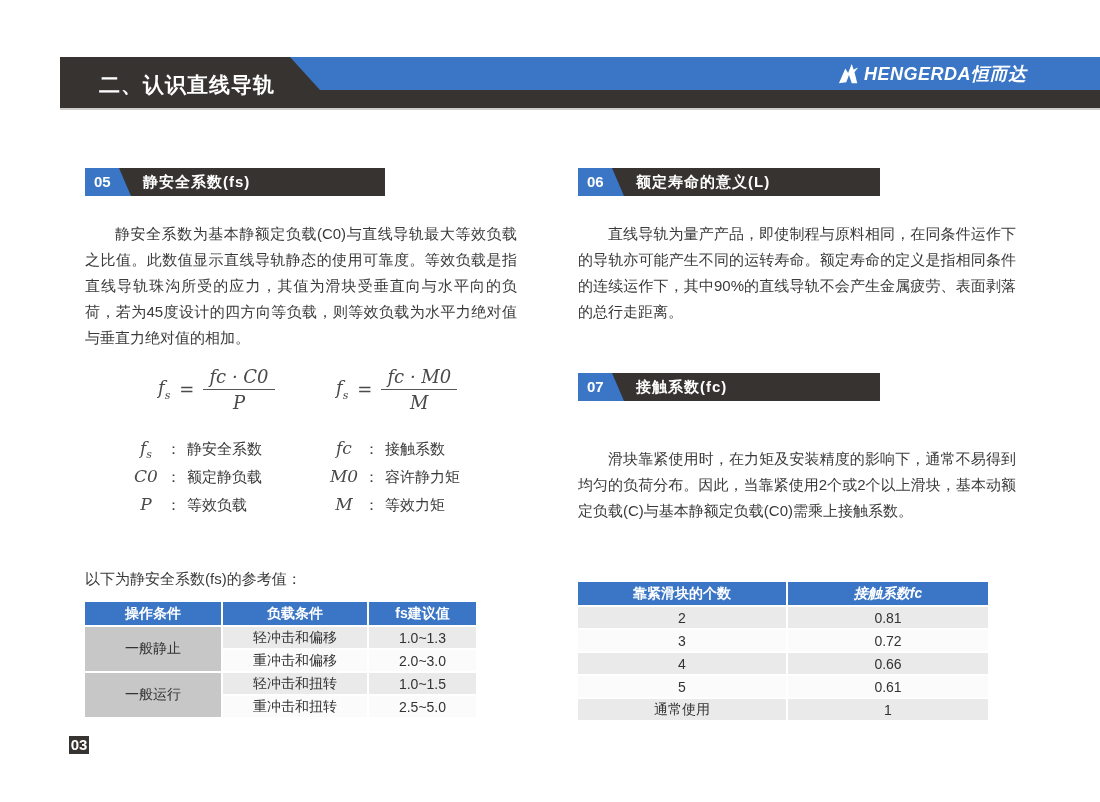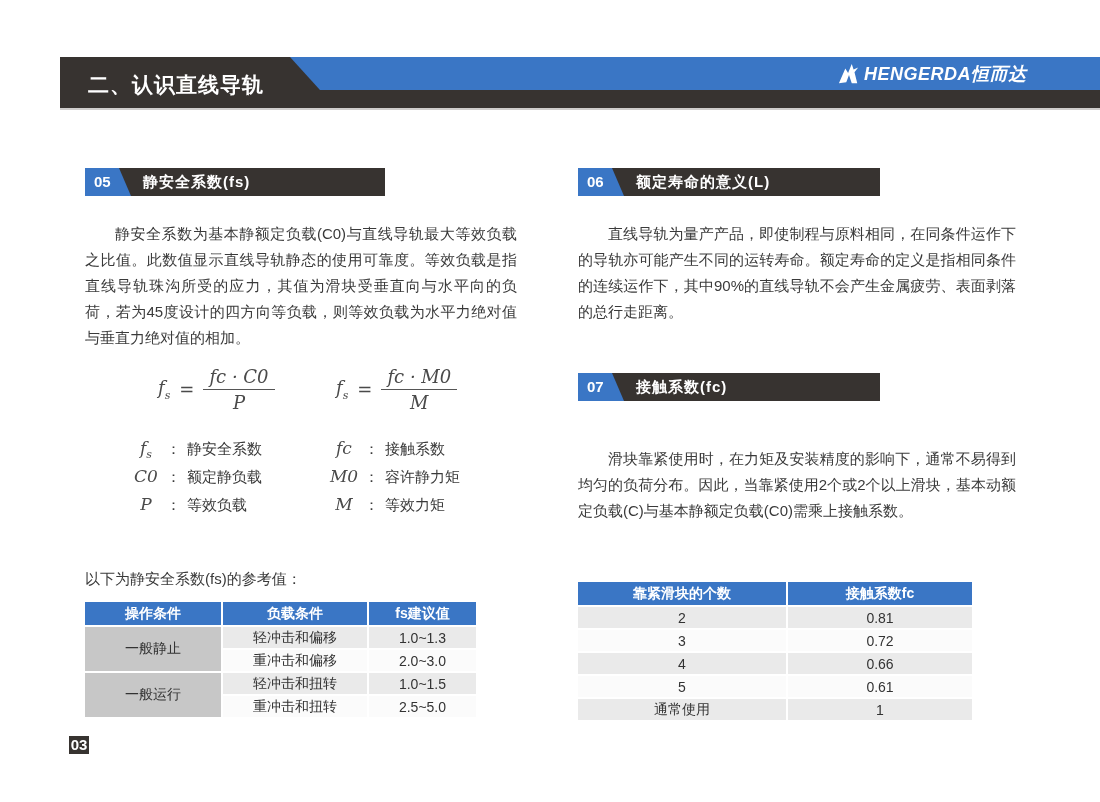--- a/index.html
+++ b/index.html
@@ -5,21 +5,21 @@
   * { margin:0; padding:0; box-sizing:border-box; }
   html,body { background:#fff; }
   body { font-family:"Liberation Sans", sans-serif; color:#3a3a3a; }
   #page { position:relative; width:1100px; height:802px; background:#fff; overflow:hidden; }
 
   
   .header { position:absolute; left:60px; top:57px; width:1040px; height:53px;
             background:#373330; border-bottom:2px solid #cfcdcc; }
   .header-blue { position:absolute; left:230px; top:0; right:0; height:33px; background:#3a76c5;
                  clip-path:polygon(0 0,100% 0,100% 100%,30px 100%); }
-  .header-title { position:absolute; left:28px; top:14px; color:#fff; font-size:21px;
+  .header-title { position:absolute; left:39px; top:14px; color:#fff; font-size:21px;
                   font-weight:bold; letter-spacing:1px; }
   .logo { position:absolute; left:778px; top:3px; height:28px; display:flex; align-items:center;
           gap:4px; color:#fff; }
   .logo svg { display:block; }
   .logo-text { font-size:18px; font-weight:bold; letter-spacing:.5px; font-style:italic; }
 
   
   .sec-head { position:absolute; height:28px; background:#373330; }
   .sec-num { position:absolute; left:0; top:0; width:46px; height:28px; background:#3a76c5;
              clip-path:polygon(0 0,34px 0,46px 100%,0 100%); color:#fff; font-size:15px;
@@ -185,21 +185,21 @@
         </tr>
       </tbody>
     </table>
   </div>
 
   <div class="tbl-wrap" style="left:576px;top:580px;">
     <table>
       <thead>
         <tr>
           <th style="width:208px;">靠紧滑块的个数</th>
-          <th style="width:184px;">接触系数fc</th>
+          <th style="width:200px;font-style:italic;">接触系数fc</th>
         </tr>
       </thead>
       <tbody>
         <tr class="r-a">
           <td class="val">2</td>
           <td class="val">0.81</td>
         </tr>
         <tr class="r-b">
           <td class="val">3</td>
           <td class="val">0.72</td>

